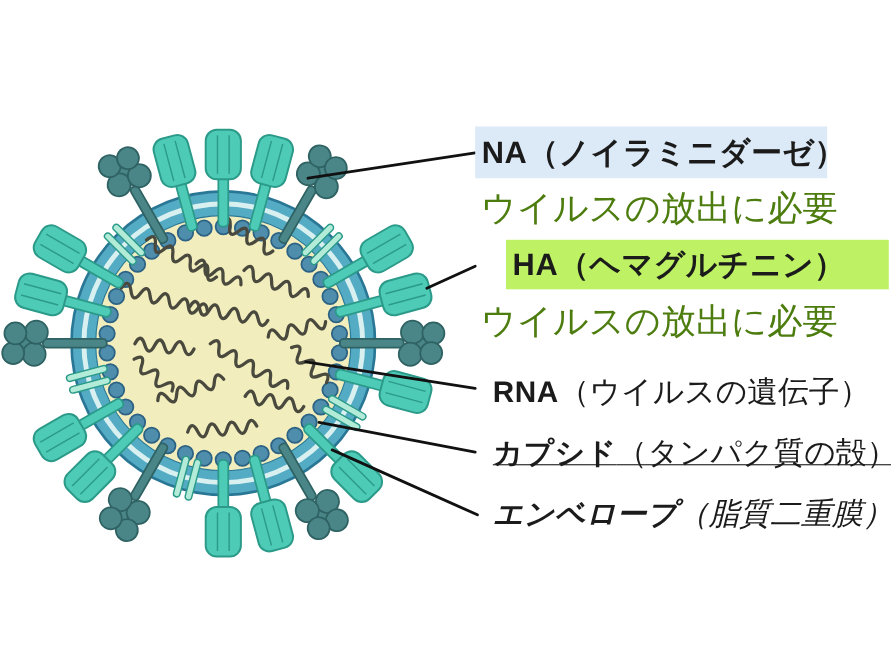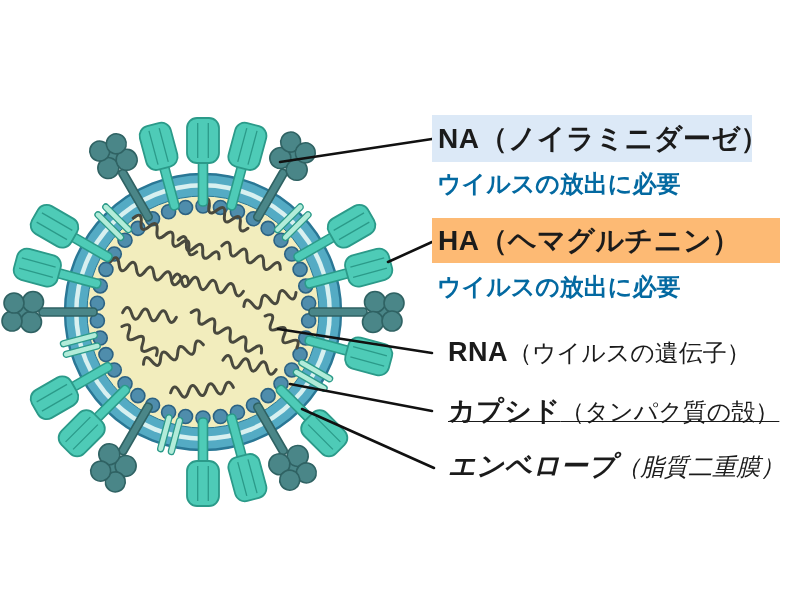--- a/index.html
+++ b/index.html
@@ -18,36 +18,36 @@
     padding-left:6px;
     font-weight:700;
     font-size:28px;
     white-space:nowrap;
     letter-spacing:0.5px;
   }
   #na-box{left:432px;top:115px;width:320px;height:47px;line-height:47px;}
   #ha-box{left:432px;top:218px;width:348px;height:45px;line-height:45px;}
   .desc{
     position:absolute;
-    font-size:24px;
-    font-weight:700;
+    font-size:32px;
+    font-weight:400;
     white-space:nowrap;
-    color:#0369a1;
+    color:#4d7c0f;
   }
   #na-desc{left:437px;top:168px;}
   #ha-desc{left:437px;top:271px;}
   .plain{
     position:absolute;
     white-space:nowrap;
   }
   #rna-label{left:437px;top:337px;}
   #capsid-label{left:437px;top:393px;text-decoration:underline;}
   #envelope-label{left:437px;top:448px;font-style:italic;}
   .plain .b{font-weight:700;font-size:27px;letter-spacing:0.5px;margin-left:11px;}
-  .plain .p{font-weight:400;font-size:24px;}
+  .plain .p{font-weight:400;font-size:28px;}
 </style>
 </head>
 <body>
 
 <div class="canvas">
 
   <svg id="virus-svg" width="810" height="608" viewBox="0 0 810 608">
       <g>
         <circle cx="203" cy="312" r="138" fill="#54abc4" stroke="#2a7795" stroke-width="2.4"></circle>
         <circle cx="203" cy="312" r="129" fill="#d8f0f0"></circle>
@@ -265,21 +265,21 @@
         <line x1="432" y1="411" x2="290" y2="384" stroke="#111111" stroke-width="2.6" stroke-linecap="round"></line>
         <line x1="434" y1="468" x2="302" y2="409" stroke="#111111" stroke-width="2.6" stroke-linecap="round"></line>
       </g>
     </svg>
 
   <div class="hl-box" id="na-box" style="background-color: rgb(220, 233, 247);">
     <span>NA（ノイラミニダーゼ）</span>
   </div>
   <div class="desc" id="na-desc">ウイルスの放出に必要</div>
 
-  <div class="hl-box" id="ha-box" style="background-color: #fdba74;">
+  <div class="hl-box" id="ha-box" style="background-color: #bef264; margin-left: 28px;">
     <span>HA（ヘマグルチニン）</span>
   </div>
   <div class="desc" id="ha-desc">ウイルスの放出に必要</div>
 
   <div class="plain" id="rna-label">
     <span class="b">RNA</span><span class="p">（ウイルスの遺伝子）</span>
   </div>
 
   <div class="plain" id="capsid-label">
     <span class="b">カプシド</span><span class="p">（タンパク質の殻）</span>

